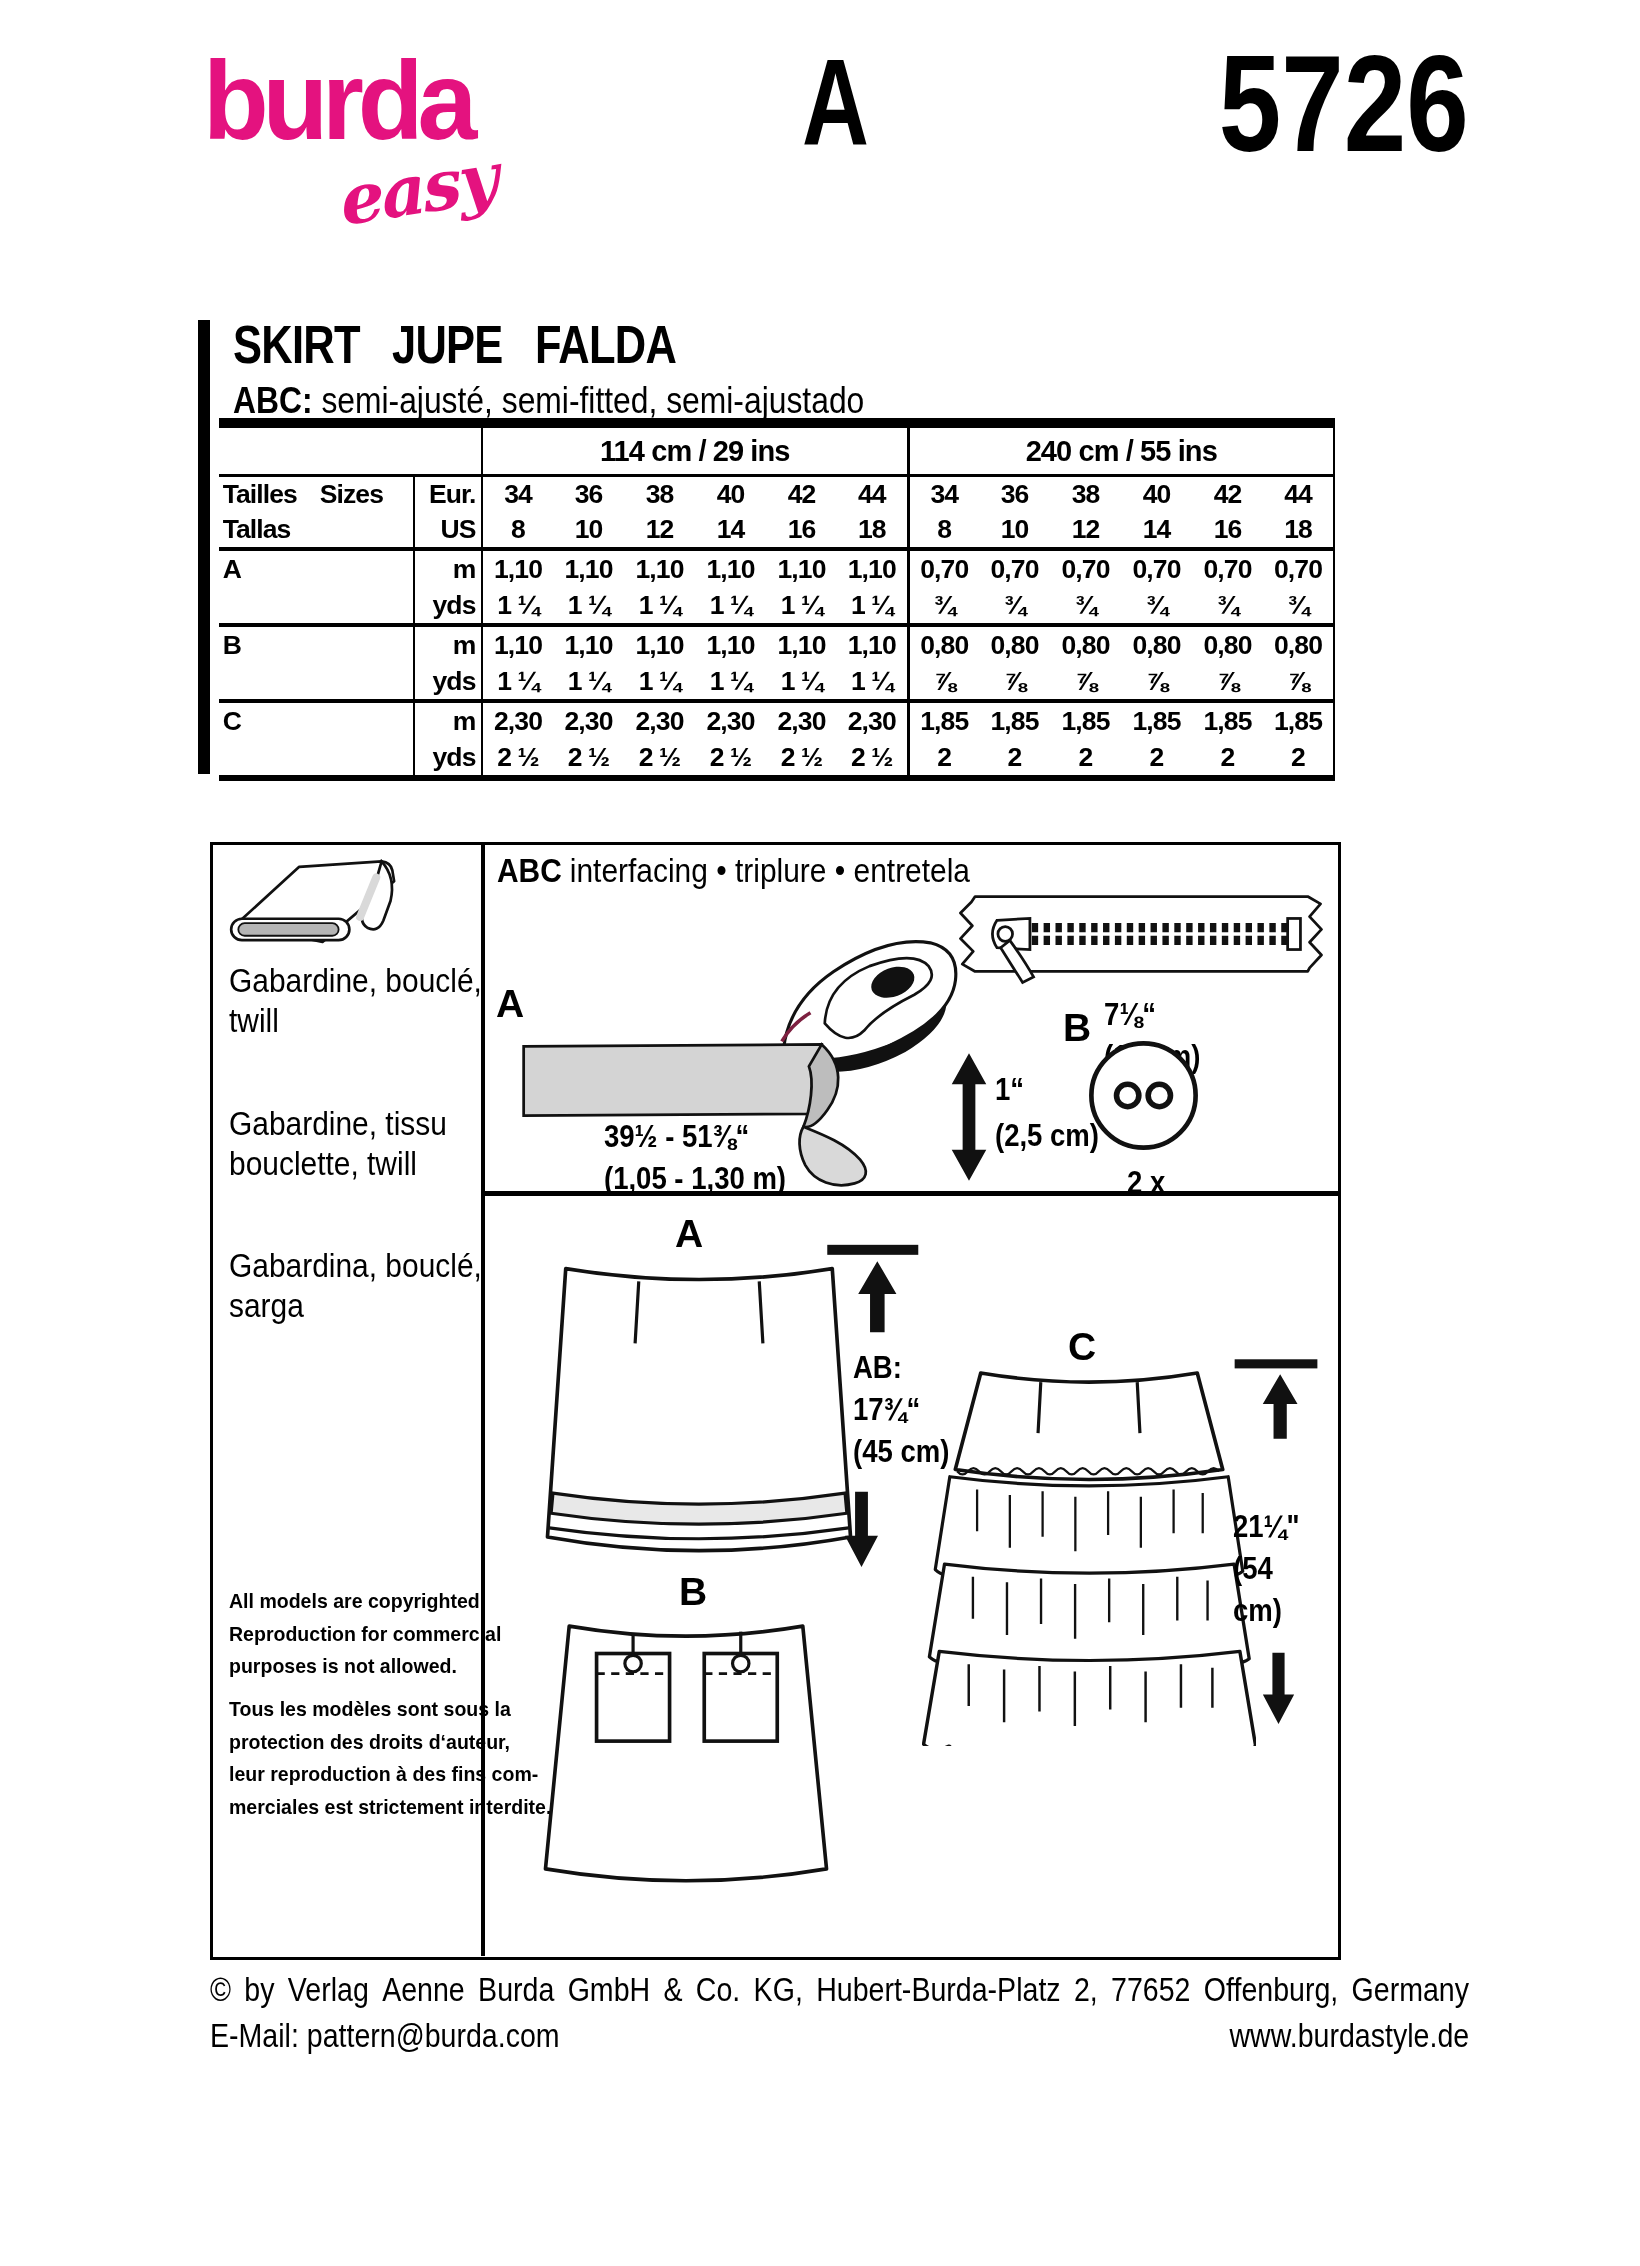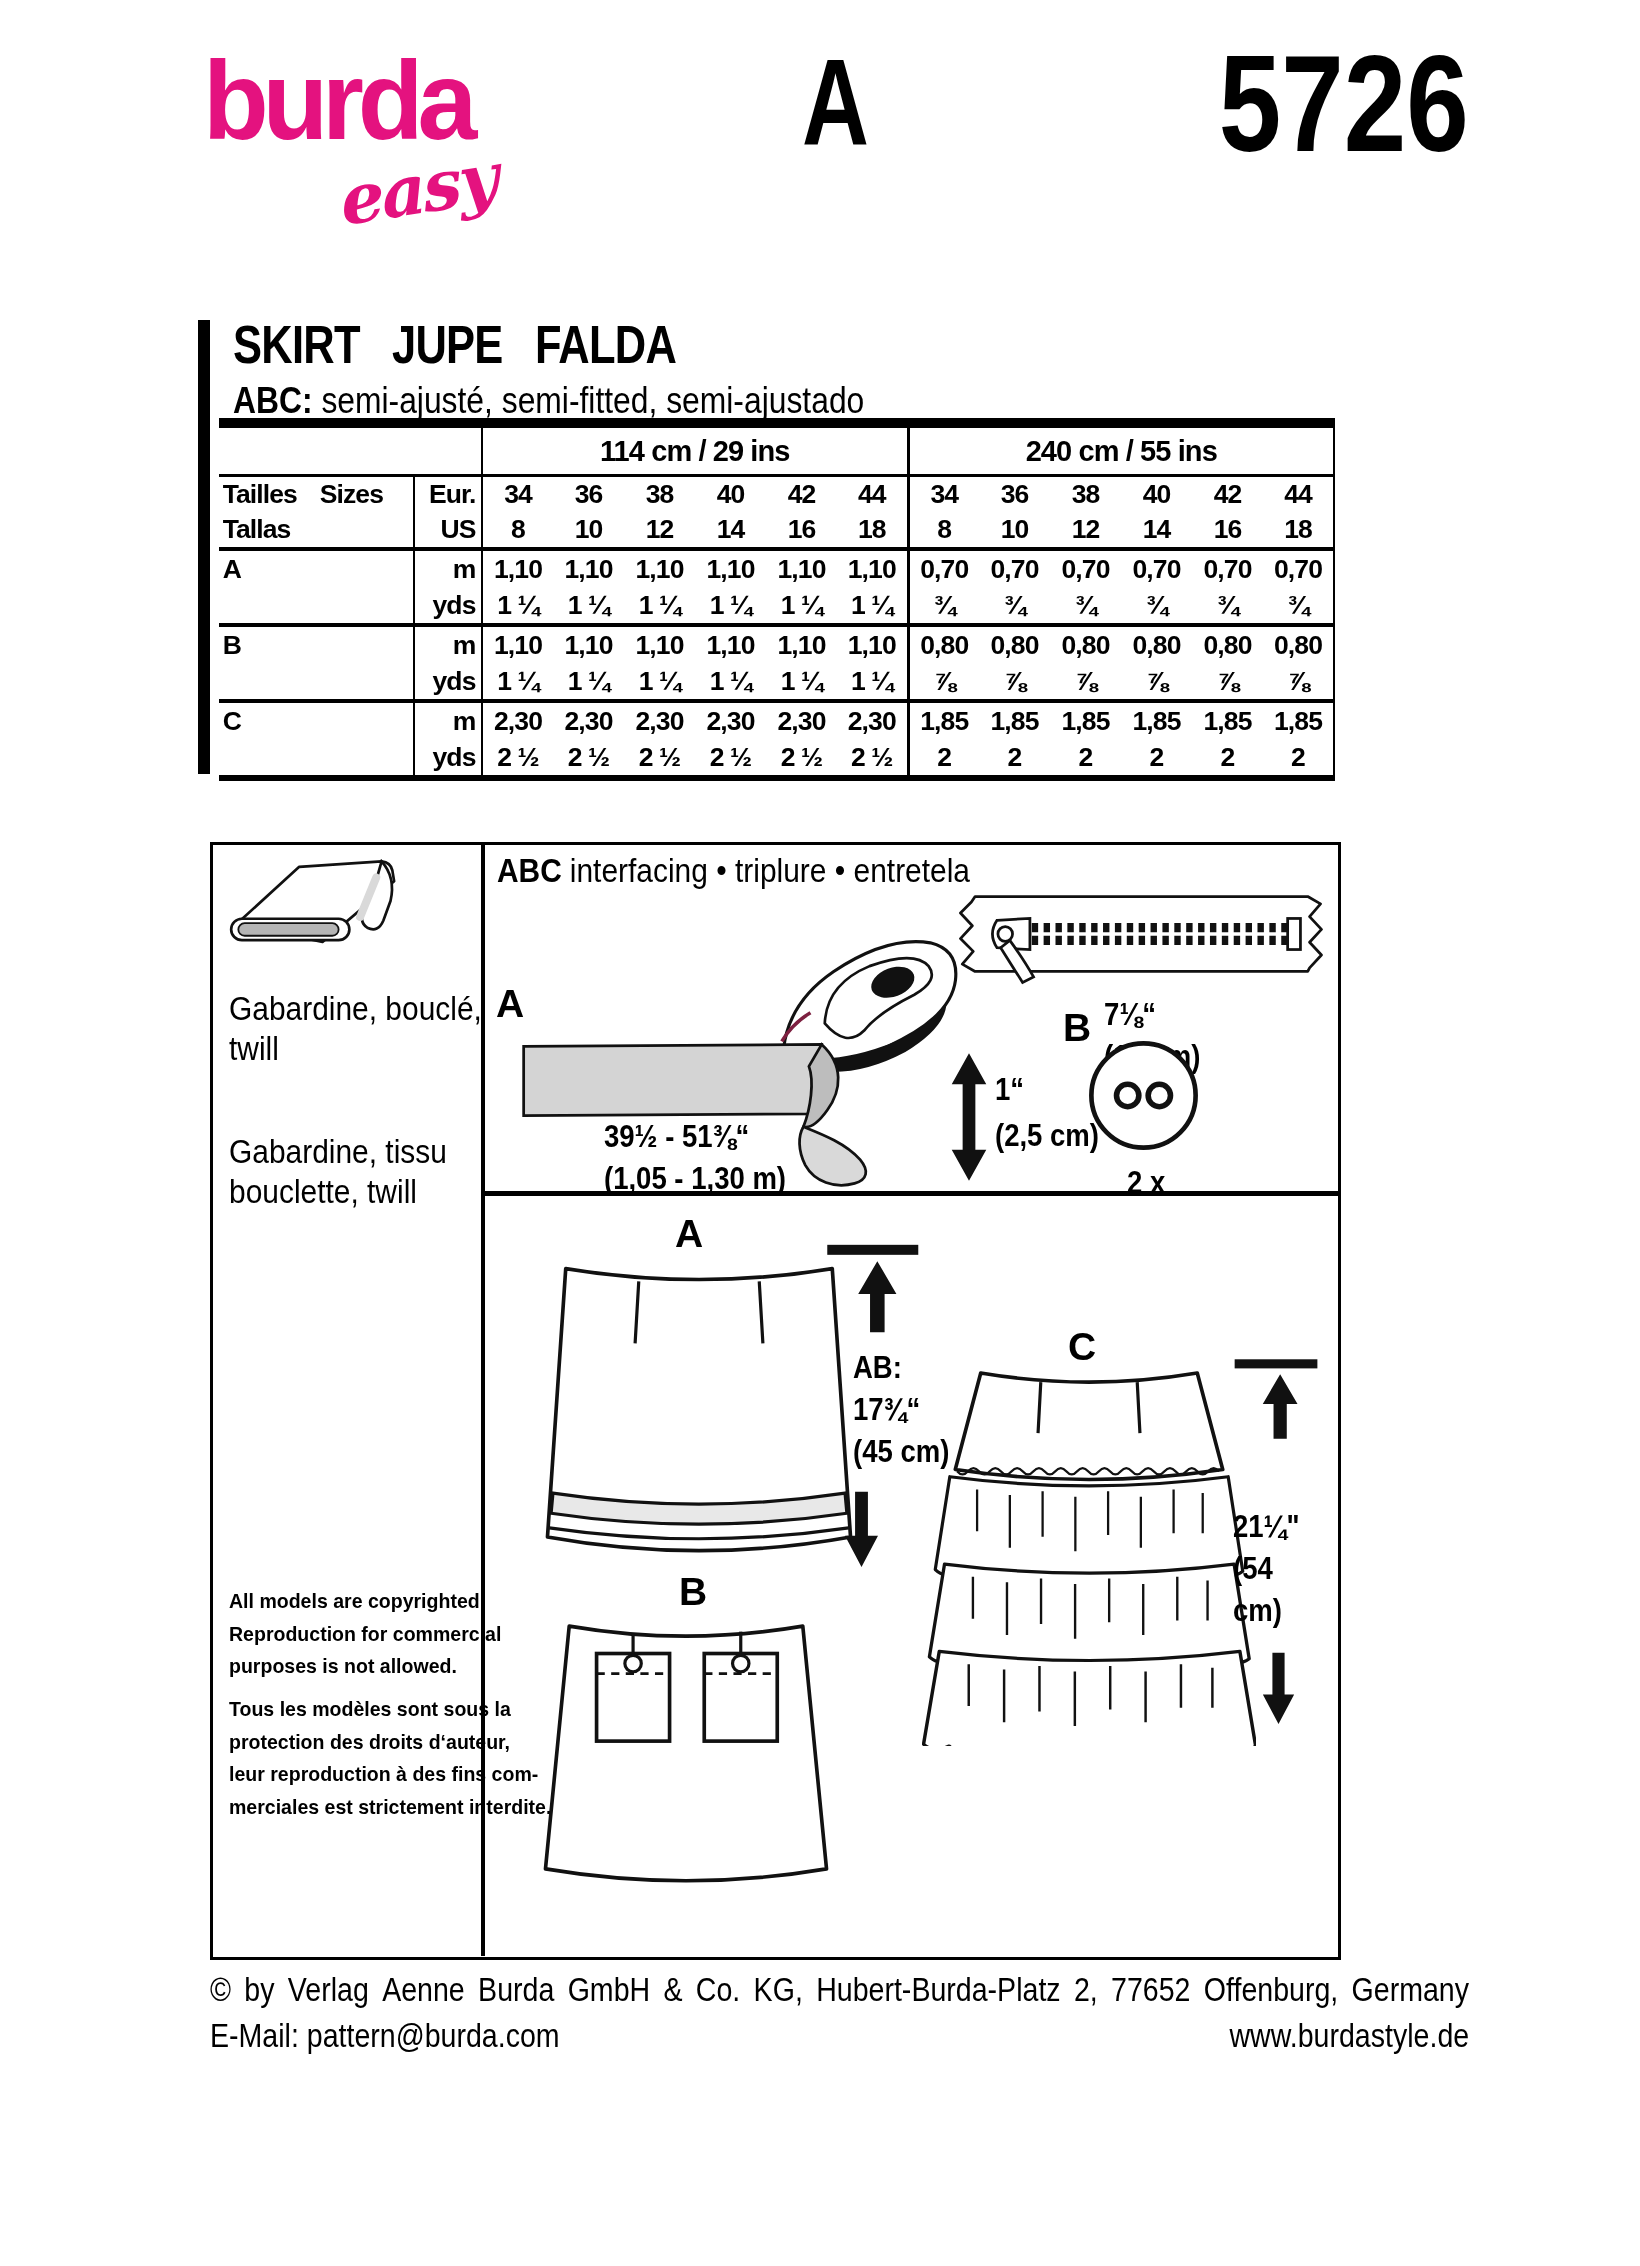--- a/index.html
+++ b/index.html
@@ -39,21 +39,21 @@
   #yardage-table .yard-row.group-end td{border-bottom:4.6px solid #000;}
   #yardage-table td.viewlbl{text-align:left;padding-left:3.7px;word-spacing:16.4px;}
   #yardage-table td.unit{text-align:right;padding-right:5.5px;border-left:2.7px solid #000;border-right:2.7px solid #000;}
   #yardage-table td.val.grp-start{border-left:3.7px solid #000;}
 
   
   .main-box{left:210px;top:842px;width:1131px;height:1118px;border:3.7px solid #000;box-sizing:border-box;}
   .col-divider{left:268px;top:0;width:3.7px;height:1111px;background:#000;}
   .h-divider{left:271px;top:346px;width:856px;height:4.6px;background:#000;}
 
-  .fabric-text{left:16.4px;font-size:34px;line-height:1.18;margin-top:28px;}
+  .fabric-text{left:16.4px;font-size:34px;line-height:1.18;}
   .fabric-text .cx{transform:scaleX(.88);}
   .copy-text{left:16.4px;font-size:21px;font-weight:bold;line-height:1.55;}
   .copy-text .cx{transform:scaleX(.93);}
 
   .interf-heading{left:284px;top:6px;font-size:34px;}
   .interf-heading .cx{transform:scaleX(.88);}
   .interf-heading b{font-weight:bold;margin-right:9.1px;}
 
   .meas{font-size:32px;font-weight:bold;line-height:1.32;}
   .meas .cx{transform:scaleX(.86);}
@@ -250,20 +250,23 @@
       <path d="M170 26 L152 70" stroke="#d9d9d9" stroke-width="9" stroke-linecap="round"></path>
       <rect x="8" y="72" width="132" height="24" rx="12" fill="#fff" stroke="#111" stroke-width="3"></rect>
       <rect x="16" y="77" width="112" height="14" rx="7" fill="#b5b5b5" stroke="#111" stroke-width="2"></rect>
     </svg>
     <div class="abs fabric-text" style="top:115px">
       <span class="cx pre">Gabardine, bouclé,
 twill</span></div>
     <div class="abs fabric-text" style="top:258px">
       <span class="cx pre">Gabardine, tissu
 bouclette, twill</span></div>
+    <div class="abs fabric-text" style="top:400px">
+      <span class="cx pre">Gabardina, bouclé,
+sarga</span></div>
 
     <div class="abs copy-text" style="top:740px">
       <span class="cx pre">All models are copyrighted.
 Reproduction for commercial
 purposes is not allowed.</span></div>
     <div class="abs copy-text" style="top:848px">
       <span class="cx pre">Tous les modèles sont sous la
 protection des droits d‘auteur,
 leur reproduction à des fins com-
 merciales est strictement interdite.</span></div>

